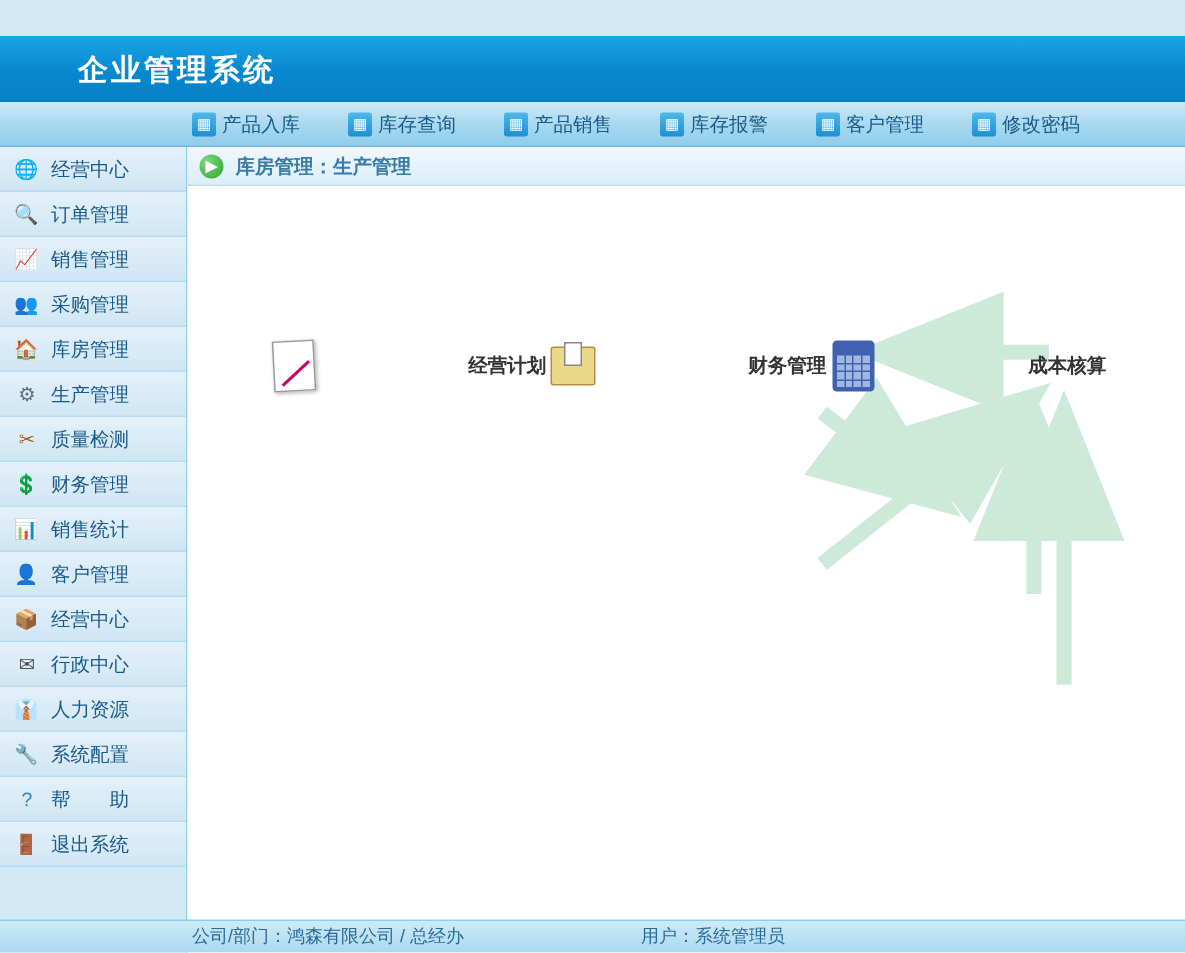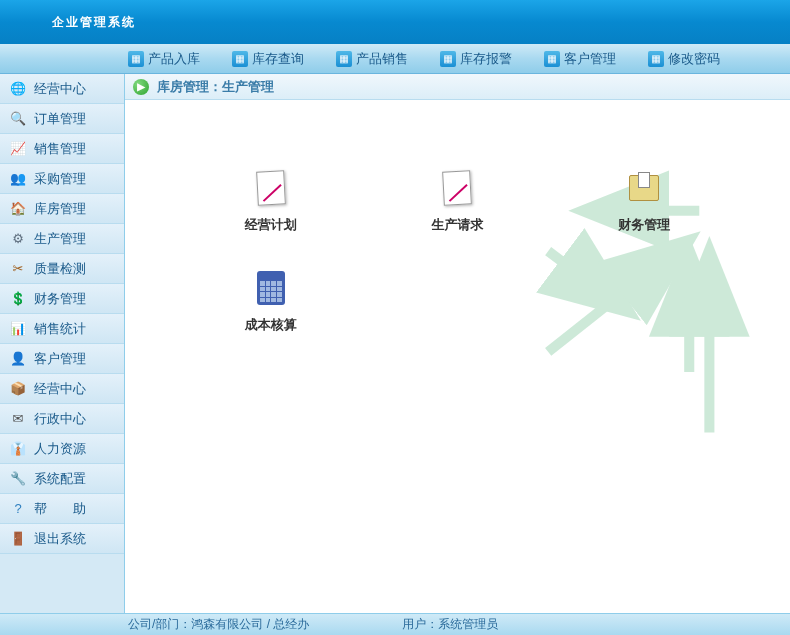--- a/index.html
+++ b/index.html
@@ -12,23 +12,24 @@
   overflow: hidden;
   position: relative;
 }
 .header {
   height: 44px;
   background: linear-gradient(to bottom, #1ba5e8 0%, #0789d0 50%, #0680c5 100%);
   color: #fff;
   display: flex;
   align-items: center;
   padding-left: 52px;
-  font-size: 12px;
+  font-size: 20px;
   font-weight: bold;
   letter-spacing: 2px;
+  margin-top: 24px;
 }
 .toolbar {
   height: 30px;
   background: linear-gradient(to bottom, #cfeaf7 0%, #a9d9f0 50%, #8fcdea 100%);
   border-bottom: 1px solid #6ab5de;
   display: flex;
   align-items: center;
   padding-left: 128px;
   gap: 32px;
 }
@@ -117,23 +118,23 @@
   grid-template-columns: repeat(3, 1fr);
   grid-template-rows: repeat(3, 100px);
   gap: 0;
   width: 560px;
   margin: 0 auto;
   position: relative;
   z-index: 2;
 }
 .module {
   display: flex;
-  flex-direction: column;
-  align-items: center;
-  justify-content: flex-start;
+  flex-direction: row;
+  align-items: center;
+  justify-content: space-between;
   gap: 10px;
   cursor: pointer;
 }
 .module-icon {
   width: 36px;
   height: 36px;
   display: flex;
   align-items: center;
   justify-content: center;
 }
@@ -153,21 +154,21 @@
   position: absolute;
   bottom: 0;
   left: 0;
   right: 0;
   height: 22px;
   background: linear-gradient(to bottom, #cfeaf7, #a9d9f0);
   border-top: 1px solid #8fcdea;
   display: flex;
   align-items: center;
   padding-left: 128px;
-  gap: 93px;
+  gap: 118px;
   color: #2a6a9a;
   font-size: 12px;
 }
 
 .ic-notepad { background: #fff; border: 1px solid #999; width: 28px; height: 34px; position: relative; transform: rotate(-3deg); box-shadow: 1px 1px 3px rgba(0,0,0,0.3); }
 .ic-notepad::after { content:''; position:absolute; width: 24px; height:2px; background: #c06; top: 20px; left: 2px; transform: rotate(-40deg); }
 .ic-form { background: #e8e8d8; border: 1px solid #888; width: 30px; height: 34px; position: relative; }
 .ic-form::before { content:''; position:absolute; width: 20px; height: 26px; border: 1px solid #666; top: 2px; left: 4px; background: repeating-linear-gradient(to bottom, transparent 0 2px, #aaa 2px 3px); }
 .ic-form::after { content:''; position:absolute; width:2px; height:20px; background:#444; top:-2px; right:4px; transform: rotate(25deg); }
 .ic-eclipse { width: 32px; height: 32px; border-radius: 50%; background: radial-gradient(circle at 35% 35%, #d4c0f0, #7a4fc0); box-shadow: inset -3px -3px 4px rgba(0,0,0,0.3); }
@@ -309,26 +310,20 @@
 
       <div class="module-grid" id="modules">
           <div class="module">
             <div class="module-icon">
               <div class="ic-notepad"></div>
             </div>
             <div class="module-label">经营计划</div>
           </div>
           <div class="module">
             <div class="module-icon">
-              <div class="ic-notepad"></div>
-            </div>
-            <div class="module-label">生产请求</div>
-          </div>
-          <div class="module">
-            <div class="module-icon">
               <div class="ic-folder"></div>
             </div>
             <div class="module-label">财务管理</div>
           </div>
           <div class="module">
             <div class="module-icon">
               <div class="ic-calc">
                 <span></span>
                 <span></span>
                 <span></span>

